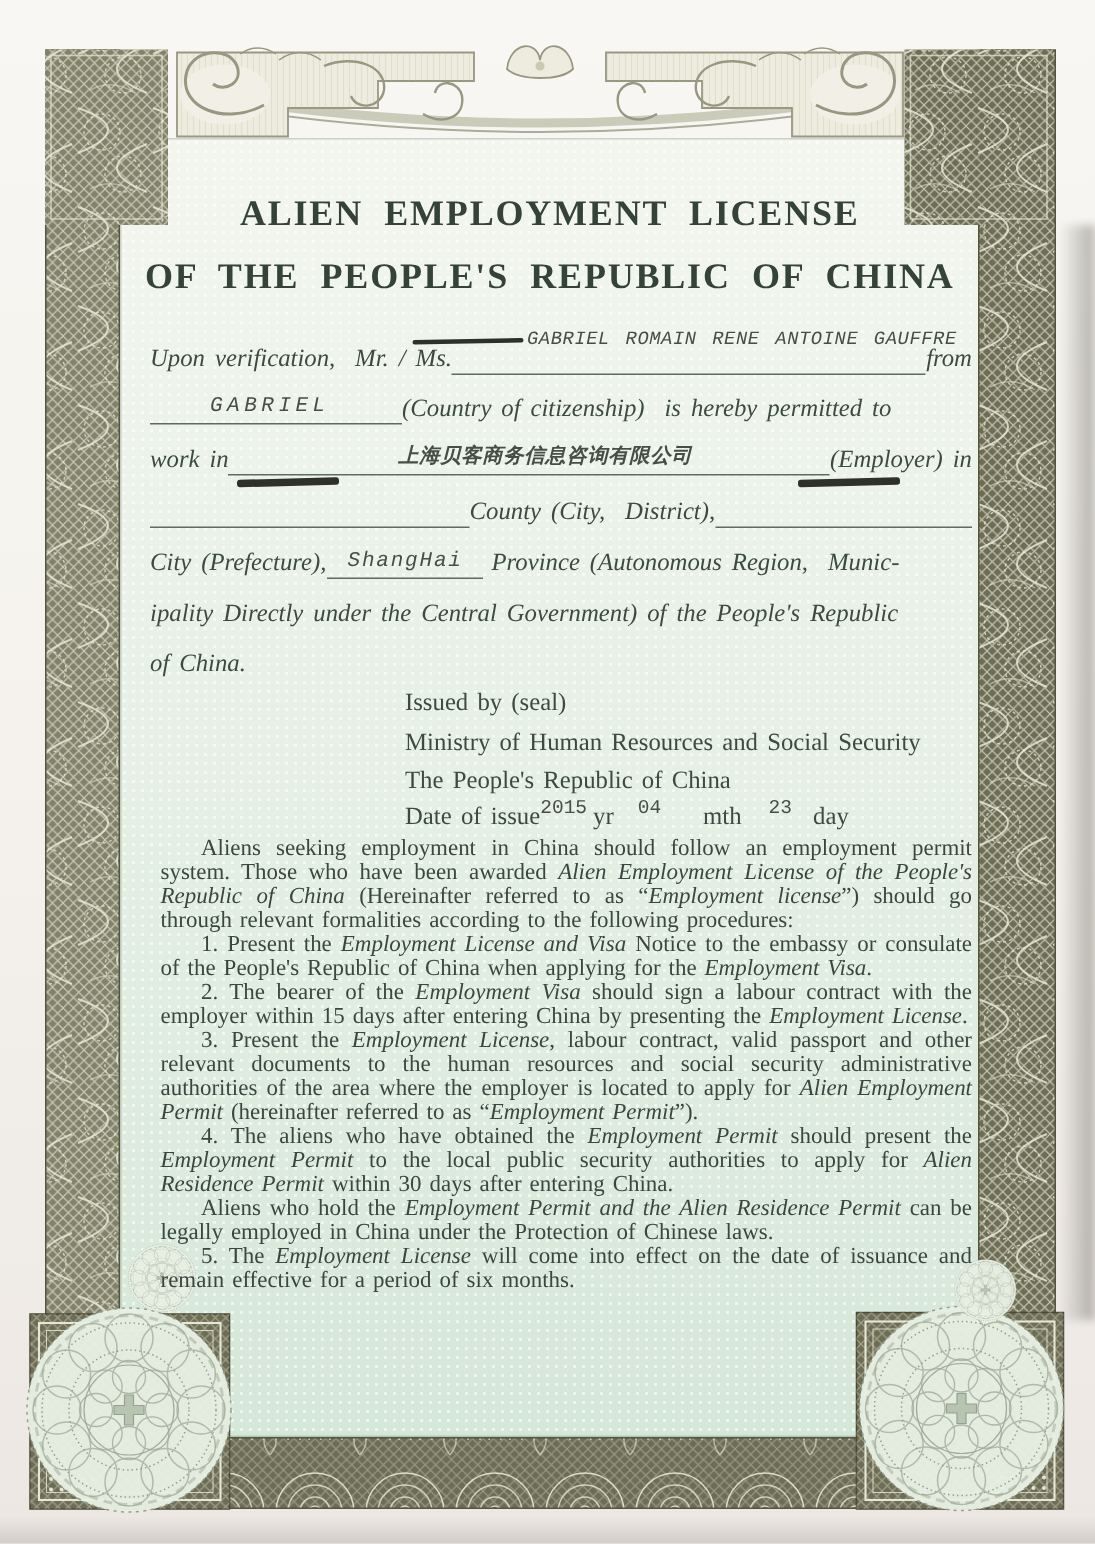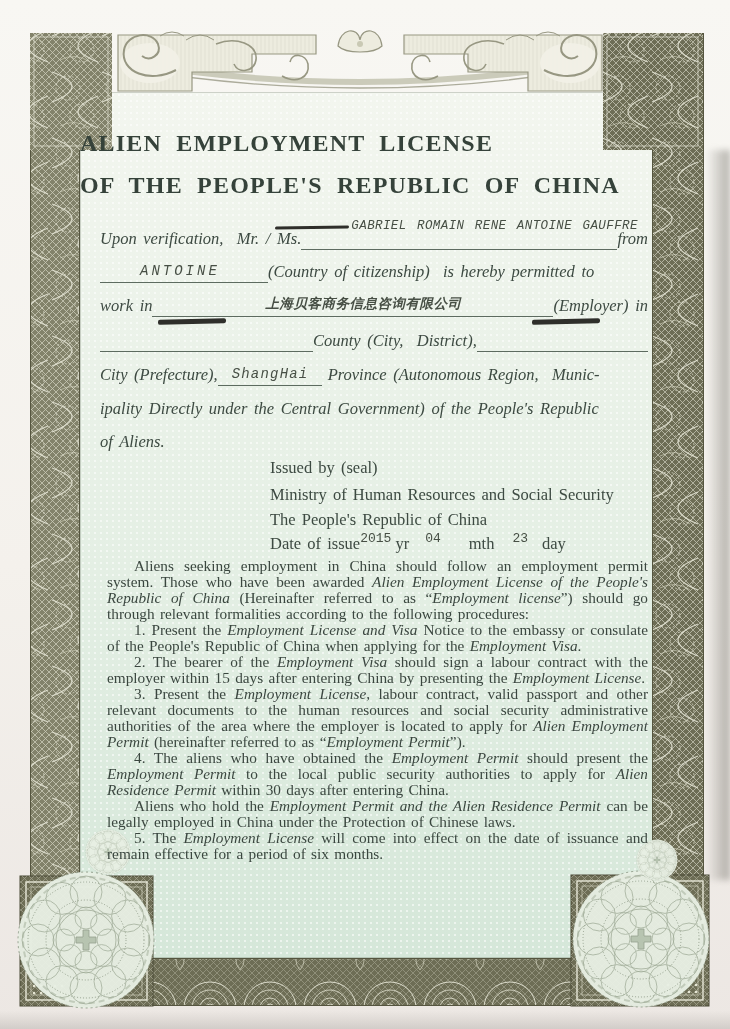--- a/index.html
+++ b/index.html
@@ -26,21 +26,21 @@
     position:absolute;left:80px;top:92px;width:573px;height:866px;
     background:
       radial-gradient(rgba(255,255,255,.55) 1px, transparent 1.2px),
       linear-gradient(180deg,var(--c-paper_top) 0%,var(--c-paper_mid) 55%,var(--c-paper_bottom) 100%);
     background-size:6px 6px, 100% 100%;
     box-shadow:inset 0 0 0 1px rgba(90,100,85,.25);
   }
   svg.frame{position:absolute;left:0;top:0;}
   .content{position:absolute;left:0;top:0;width:730px;height:1029px;color:var(--c-ink);}
   .title{
-    position:absolute;left:80px;width:573px;
+    position:absolute;left:80px;width:573px;text-align:center;
     font-weight:bold;font-size:24px;letter-spacing:1.2px;word-spacing:7px;
     color:var(--c-title_ink);
   }
   .t1{top:130px;} .t2{top:172px;}
   .row{
     position:absolute;left:100px;right:82px;display:flex;align-items:flex-start;
     font-size:16.5px;word-spacing:2.5px;white-space:pre;color:var(--c-ink);font-style:italic;
   }
   .lbl{flex:0 0 auto;}
   .u{
@@ -257,40 +257,40 @@
   <div class="content">
 
     <div class="title t1">ALIEN EMPLOYMENT LICENSE</div>
     <div class="title t2">OF THE PEOPLE'S REPUBLIC OF CHINA</div>
 
     <div class="row" style="top:229px">
       <span class="lbl">Upon verification,  Mr. / </span><span class="lbl obar">Ms.</span><span class="u grow"><span class="typed name">GABRIEL ROMAIN RENE ANTOINE GAUFFRE</span></span><span class="lbl">from</span>
     </div>
 
     <div class="row" style="top:262px">
-      <span class="u" style="width:168px"><span class="typed country">ANTOINE</span></span><span class="lbl">(Country of citizenship)  is hereby permitted to</span>
+      <span class="u" style="width:168px"><span class="typed country">GABRIEL</span></span><span class="lbl">(Country of citizenship)  is hereby permitted to</span>
     </div>
 
     <div class="row" style="top:296px">
       <span class="lbl">work in</span><span class="u grow"><span class="typed employer">上海贝客商务信息咨询有限公司</span></span><span class="lbl">(Employer) in</span>
     </div>
 
     <div class="row" style="top:365px">
       <span class="lbl">City (Prefecture),</span><span class="u" style="width:104px"><span class="typed province">ShangHai</span></span><span class="lbl" style="margin-left:6px">Province (Autonomous Region,  Munic-</span>
     </div>
 
     <div class="row" style="top:331px">
       <span class="u" style="width:213px"><span class="thickdash" style="left:58px"></span></span><span class="lbl">County (City,  District),</span><span class="u grow"><span class="thickdash" style="left:55px"></span></span>
     </div>
 
     <div class="row" style="top:399px">
       <span class="lbl">ipality Directly under the Central Government) of the People's Republic</span>
     </div>
     <div class="row" style="top:432px">
-      <span class="lbl">of Aliens.</span>
+      <span class="lbl">of China.</span>
     </div>
 
     <div class="issue" style="top:458px">Issued by (seal)</div>
     <div class="issue" style="top:510px">The People's Republic of China</div>
     <div class="issue" style="top:485px">Ministry of Human Resources and Social Security</div>
     <div class="issue daterow" style="top:534px">
       <span>Date of issue</span>
       <span class="dval" style="">2015</span>
       <span style="margin-left:4px">yr</span>
       <span class="dval" style="margin-left:16px">04</span>

